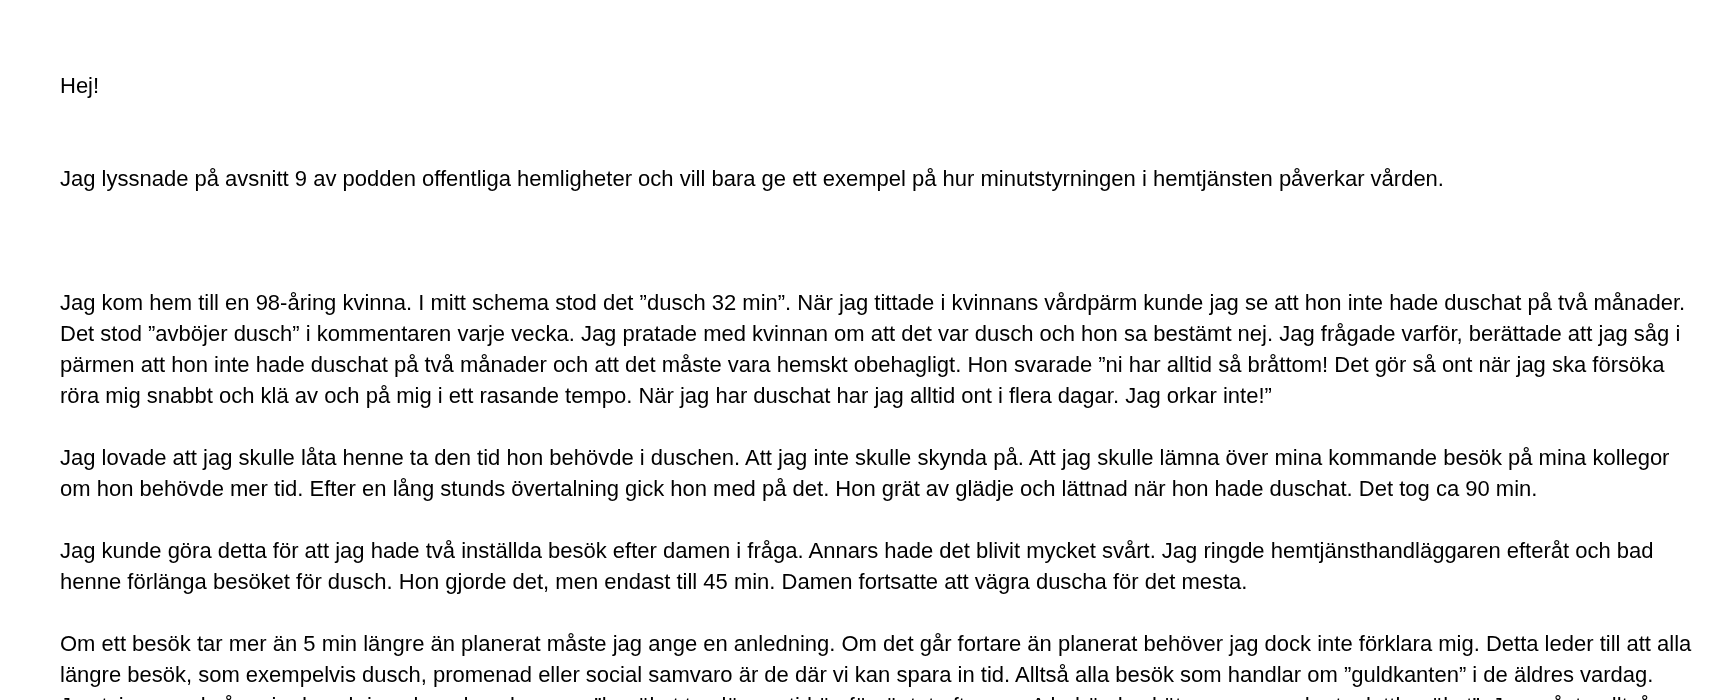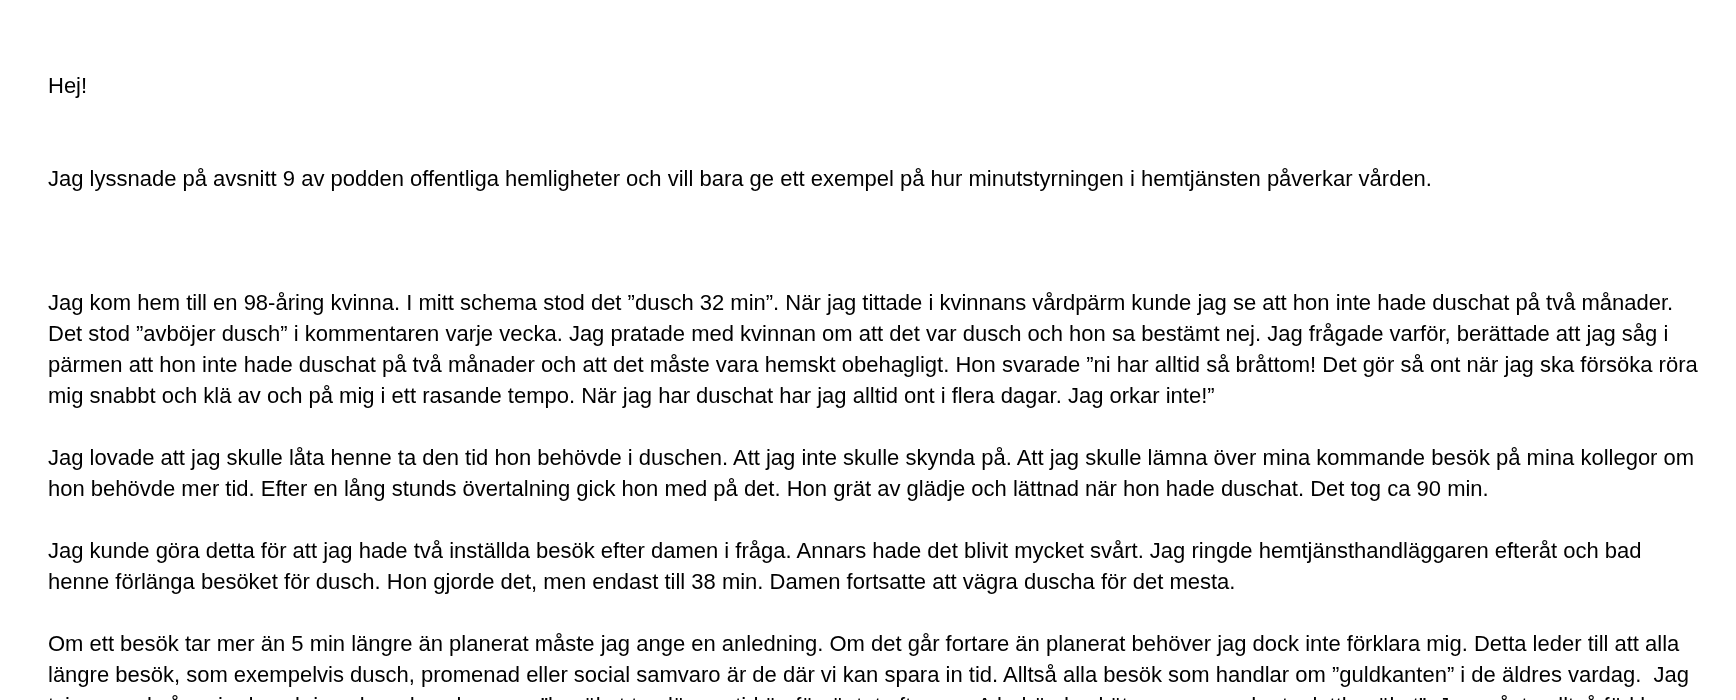--- a/index.html
+++ b/index.html
@@ -13,36 +13,36 @@
     box-sizing: border-box;
     padding: 8px 36px 0 48px;
     background: #ffffff;
     font-family: "Liberation Sans", "DejaVu Sans", sans-serif;
     font-size: 22px;
     line-height: 31px;
     color: #000000;
     -webkit-font-smoothing: antialiased;
   }
   .para {
-    margin: 0 0 31px 0;
+    margin: 0 0 31px 12px;
     white-space: pre-wrap;
   }
   .para:last-child {
     margin-bottom: 0;
   }
   .line {
     display: block;
   }
 </style>
 </head>
 <body>
 
 <main class="page">
   <p class="para">
     <span class="line">Hej!</span>
     <span class="line">Jag lyssnade på avsnitt 9 av podden offentliga hemligheter och vill bara ge ett exempel på hur minutstyrningen i hemtjänsten påverkar vården.</span>
   </p>
   <p class="para">Jag kom hem till en 98-åring kvinna. I mitt schema stod det ”dusch 32 min”. När jag tittade i kvinnans vårdpärm kunde jag se att hon inte hade duschat på två månader. Det stod ”avböjer dusch” i kommentaren varje vecka. Jag pratade med kvinnan om att det var dusch och hon sa bestämt nej. Jag frågade varför, berättade att jag såg i pärmen att hon inte hade duschat på två månader och att det måste vara hemskt obehagligt. Hon svarade ”ni har alltid så bråttom! Det gör så ont när jag ska försöka röra mig snabbt och klä av och på mig i ett rasande tempo. När jag har duschat har jag alltid ont i flera dagar. Jag orkar inte!”</p>
   <p class="para">Jag lovade att jag skulle låta henne ta den tid hon behövde i duschen. Att jag inte skulle skynda på. Att jag skulle lämna över mina kommande besök på mina kollegor om hon behövde mer tid. Efter en lång stunds övertalning gick hon med på det. Hon grät av glädje och lättnad när hon hade duschat. Det tog ca 90 min.</p>
-  <p class="para">Jag kunde göra detta för att jag hade två inställda besök efter damen i fråga. Annars hade det blivit mycket svårt. Jag ringde hemtjänsthandläggaren efteråt och bad henne förlänga besöket för dusch. Hon gjorde det, men endast till 38 min. Damen fortsatte att vägra duscha för det mesta.</p>
+  <p class="para">Jag kunde göra detta för att jag hade två inställda besök efter damen i fråga. Annars hade det blivit mycket svårt. Jag ringde hemtjänsthandläggaren efteråt och bad henne förlänga besöket för dusch. Hon gjorde det, men endast till 45 min. Damen fortsatte att vägra duscha för det mesta.</p>
   <p class="para">Om ett besök tar mer än 5 min längre än planerat måste jag ange en anledning. Om det går fortare än planerat behöver jag dock inte förklara mig. Detta leder till att alla längre besök, som exempelvis dusch, promenad eller social samvaro är de där vi kan spara in tid. Alltså alla besök som handlar om ”guldkanten” i de äldres vardag.  Jag tvingas också varje dag skriva absurda saker som ”besöket tog längre tid än förväntat eftersom A behövde sköta magen under toalettbesöket”. Jag måste alltså förklara mig varför ett toalettbesök tog längre tid än 8 min. Men det får också sådana konsekvenser som jag nyss beskrev. Att en 98-åring tant med värk i kroppen hellre avstår dusch i flera månader än att utsätta sig för den plågsamma upplevelsen en snabb dusch innebär för henne.</p>
 
 </main>
 
 </body></html>

